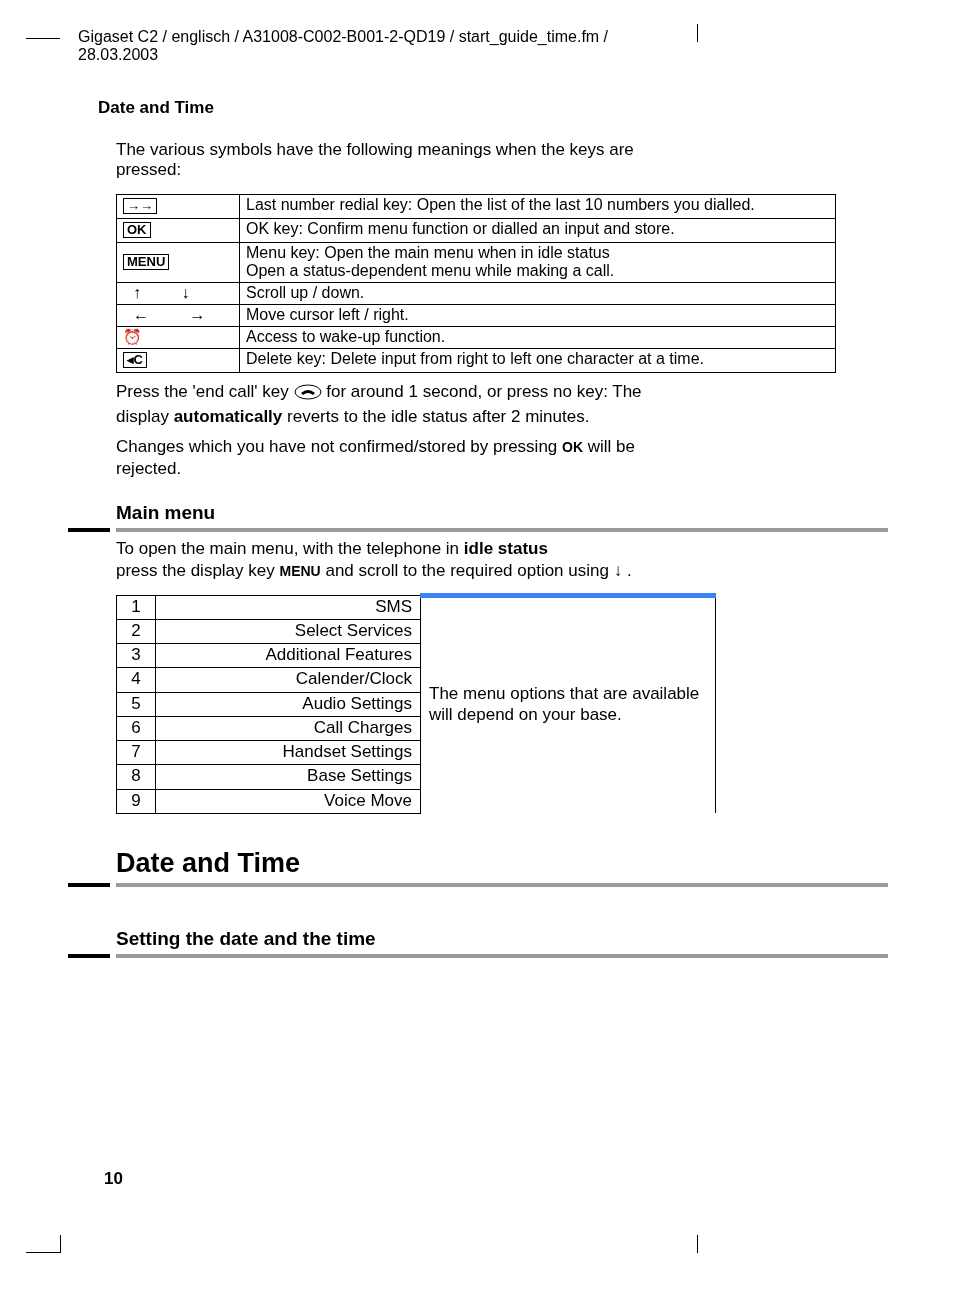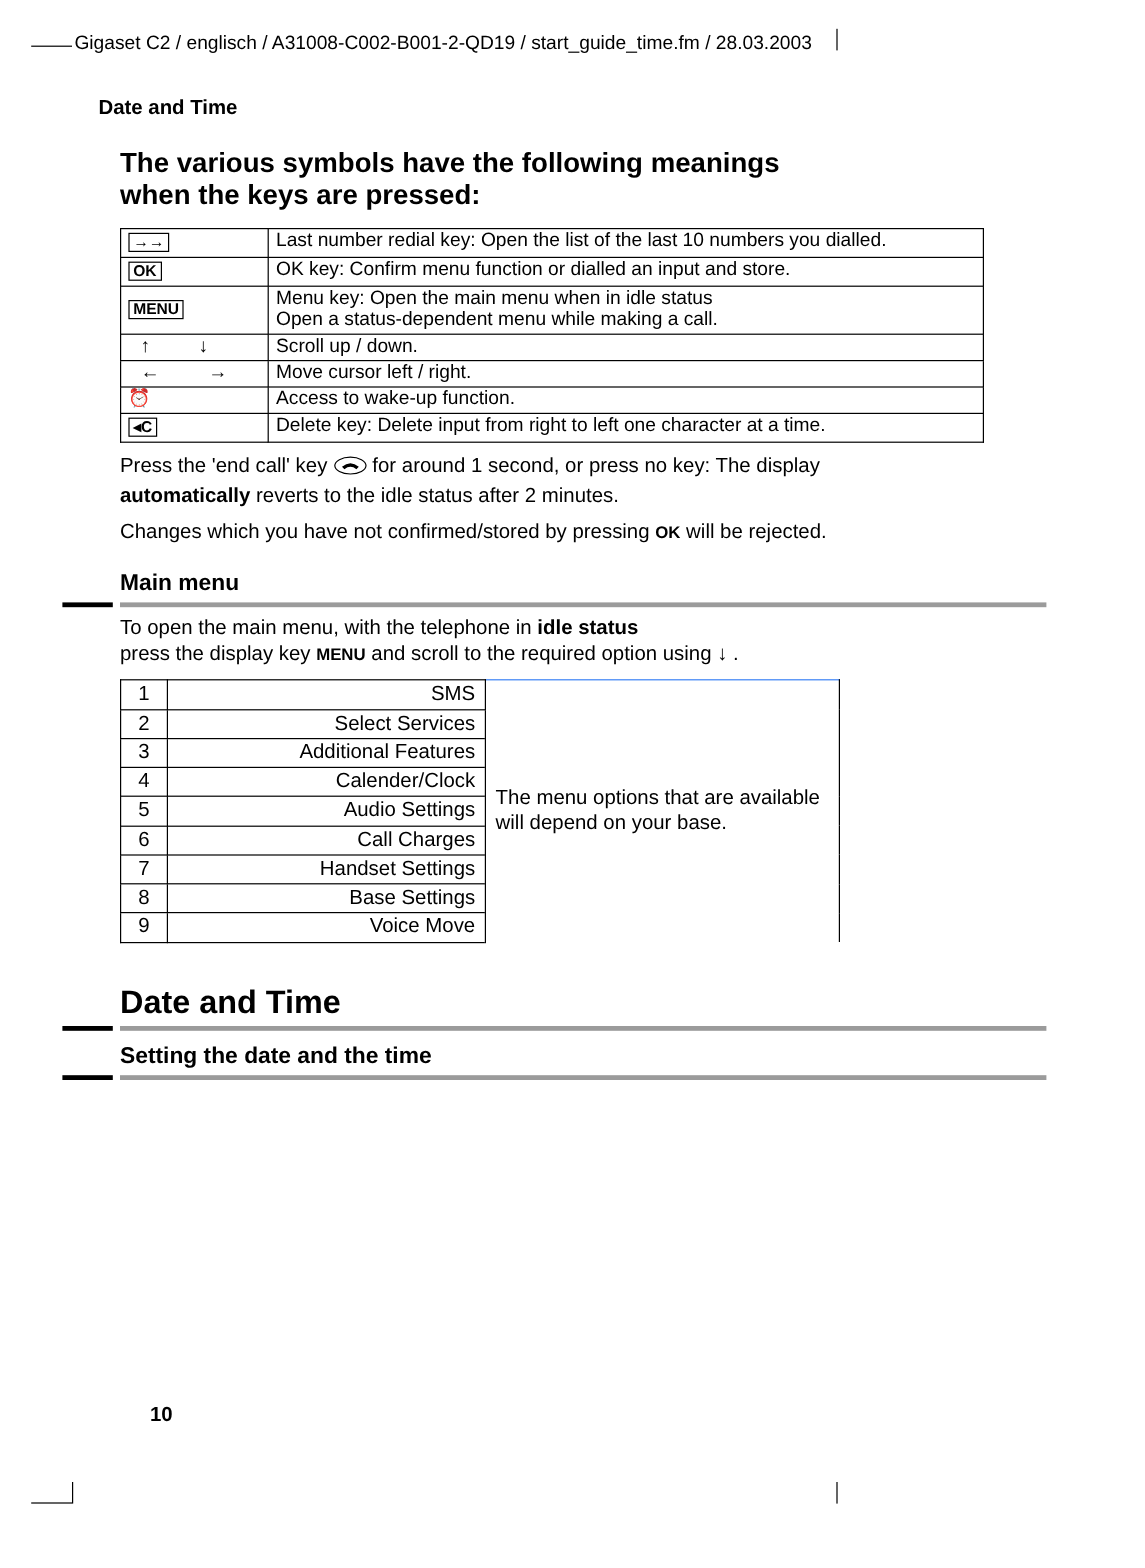--- a/index.html
+++ b/index.html
@@ -8,43 +8,43 @@
     background: #fff;
     font-family: "Frutiger", "Segoe UI", Arial, sans-serif;
     color: #000;
     width: 954px;
   }
   .page {
     width: 758px;
     height: 1307px;
     position: relative;
     box-sizing: border-box;
-    padding: 28px 68px 0 52px;
+    padding: 28px 68px 0 68px;
   }
   .crop {
     position: absolute;
     background: #000;
   }
   .crop.tl-h { left: 26px; top: 38px; width: 34px; height: 1px; }
   .crop.tr-v { right: 60px; top: 24px; width: 1px; height: 18px; }
   .crop.bl-v { left: 60px; bottom: 54px; width: 1px; height: 18px; }
   .crop.bl-h { left: 26px; bottom: 54px; width: 34px; height: 1px; }
   .crop.br-v { right: 60px; bottom: 54px; width: 1px; height: 18px; }
   .header-path {
     font-size: 16px;
     margin: 0 0 34px 10px;
   }
   .running-head {
     font-weight: 700;
     font-size: 17px;
     margin: 0 0 22px 30px;
   }
   .intro-bold {
-    font-weight: 700;
-    font-size: 23px;
+    font-weight: 400;
+    font-size: 17px;
     margin: 0 0 14px 48px;
   }
 
   
   table.symbols {
     border-collapse: collapse;
     margin-left: 48px;
     width: 720px;
   }
   table.symbols td {
@@ -151,26 +151,26 @@
     text-align: center;
   }
   table.mainmenu td.name {
     width: 248px;
     text-align: right;
   }
   table.mainmenu td.note {
     border-bottom: none;
     border-top: none;
   }
-  table.mainmenu tr:first-child td.note { border-top: 1px solid #3b82f6; margin-left: 14px; }
+  table.mainmenu tr:first-child td.note { border-top: 5px solid #3b82f6; margin-left: 14px; }
   table.mainmenu tr:last-child td.note { border-bottom: 1px solid #000; }
 
   .page-number {
     position: absolute;
-    left: 125px;
+    left: 104px;
     bottom: 118px;
     font-weight: 700;
     font-size: 17px;
   }
 </style>
 </head>
 <body>
 
 <div class="page">
   <div class="crop tl-h"></div>
@@ -286,20 +286,20 @@
         <tr>
           <td class="num">9</td>
           <td class="name">Voice Move</td>
         </tr>
       </tbody>
   </table>
 
   <div class="h-main">Date and Time</div>
   <div class="rule" style="height:5px;"></div>
 
-  <div class="h-rule-block" style="margin-top:10px;">
+  <div class="h-rule-block" style="margin-top:40px;">
     <div class="h-sub">Setting the date and the time</div>
     <div class="rule"></div>
   </div>
 
 
   <div class="page-number">10</div>
 </div>
 
 </body></html>

